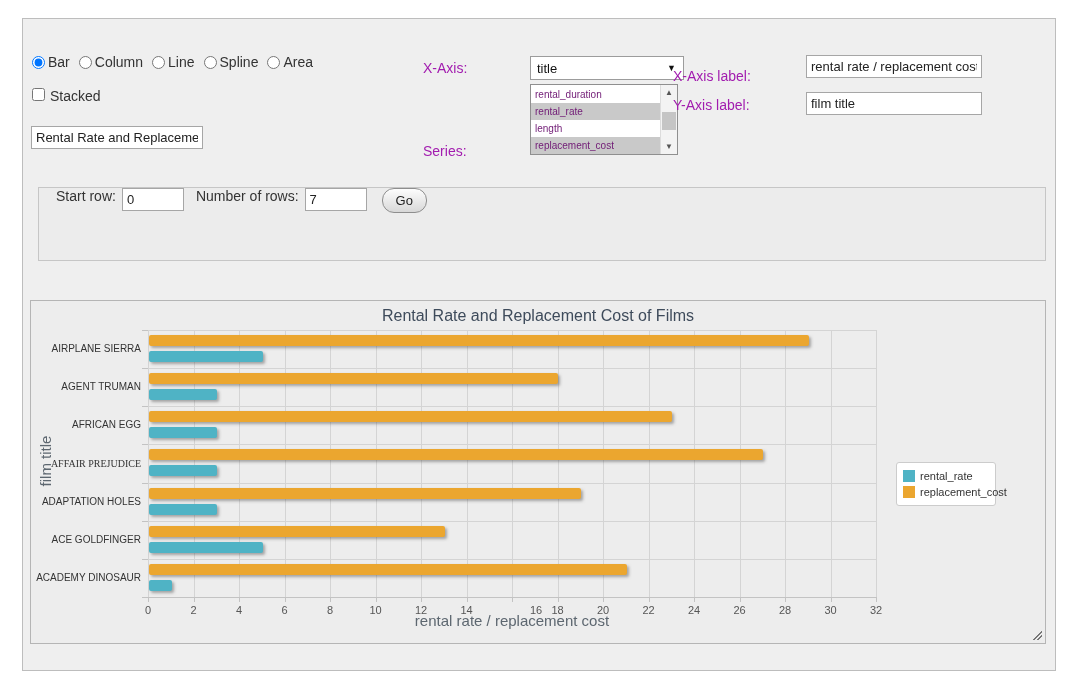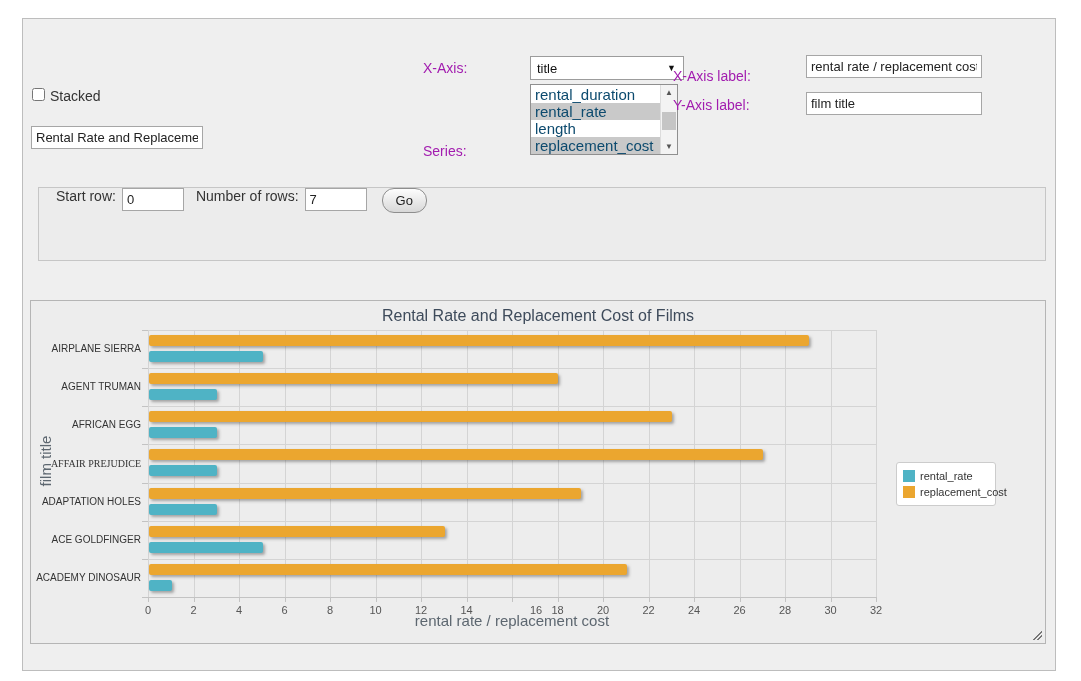--- a/index.html
+++ b/index.html
@@ -25,22 +25,22 @@
   .title-input { position:absolute; left:8px; top:107px; width:172px; }
 
   .xaxis-select { position:absolute; left:507px; top:37px; width:154px; height:24px;
         border:1px solid #9c9c9c; background:#fff; font-size:13px; color:#111;
         display:flex; align-items:center; padding-left:6px; cursor:default; }
   .select-arrow { position:absolute; right:7px; top:7px; font-size:9px; color:#111; line-height:1; }
 
   .series-listbox { position:absolute; left:507px; top:65px; width:148px; height:71px;
         border:1px solid #8f8f8f; background:#fff; }
   .series-options { position:absolute; left:0; top:1px; right:17px; bottom:0; overflow:hidden; }
-  .series-option { height:17px; line-height:17px; font-size:15px; padding-left:4px;
-        white-space:nowrap; color:#0c4a6e; }
+  .series-option { height:17px; line-height:17px; font-size:10px; padding-left:4px;
+        white-space:nowrap; color:#701a75; }
   .series-option.selected { background:#c9c9c9; }
   .sb { position:absolute; right:0; top:0; width:17px; bottom:0; background:#f3f3f3; border-left:1px solid #dcdcdc; }
   .sb-btn { position:absolute; left:0; width:16px; height:15px; font-size:8px; color:#555;
         text-align:center; line-height:15px; background:#f3f3f3; }
   .sb-up { top:0; } .sb-down { bottom:0; }
   .sb-thumb { position:absolute; left:1px; width:14px; top:27px; height:18px; background:#c5c5c5; }
 
   .xlabel-input { position:absolute; left:783px; top:36px; width:176px; }
   .ylabel-input { position:absolute; left:783px; top:73px; width:176px; }
 
@@ -76,20 +76,42 @@
   .resize-handle { position:absolute; right:3px; bottom:3px; width:11px; height:11px;
         background:repeating-linear-gradient(135deg,#777 0 1px,transparent 1px 3px);
         clip-path:polygon(100% 0,100% 100%,0 100%); cursor:nwse-resize; }
 </style>
 </head>
 <body>
 
 <div class="page">
   <div class="fs">
 
+    <div class="radio-row">
+        <label class="radio-item">
+          <input type="radio" name="chart-type" checked="" style="">
+          <span>Bar</span>
+        </label>
+        <label class="radio-item">
+          <input type="radio" name="chart-type" style="">
+          <span>Column</span>
+        </label>
+        <label class="radio-item">
+          <input type="radio" name="chart-type" style="">
+          <span>Line</span>
+        </label>
+        <label class="radio-item">
+          <input type="radio" name="chart-type" style="">
+          <span>Spline</span>
+        </label>
+        <label class="radio-item">
+          <input type="radio" name="chart-type" style="">
+          <span>Area</span>
+        </label>
+      </div>
 
     <div class="stacked-row">
       <input type="checkbox" style="">
       <span>Stacked</span>
     </div>
 
     <input type="text" class="txt title-input" value="Rental Rate and Replacement Cost of Films" style="">
 
     <div class="lbl" style="left:400px; top:41px; width:100px;">X-Axis:</div>
     <div class="xaxis-select">

